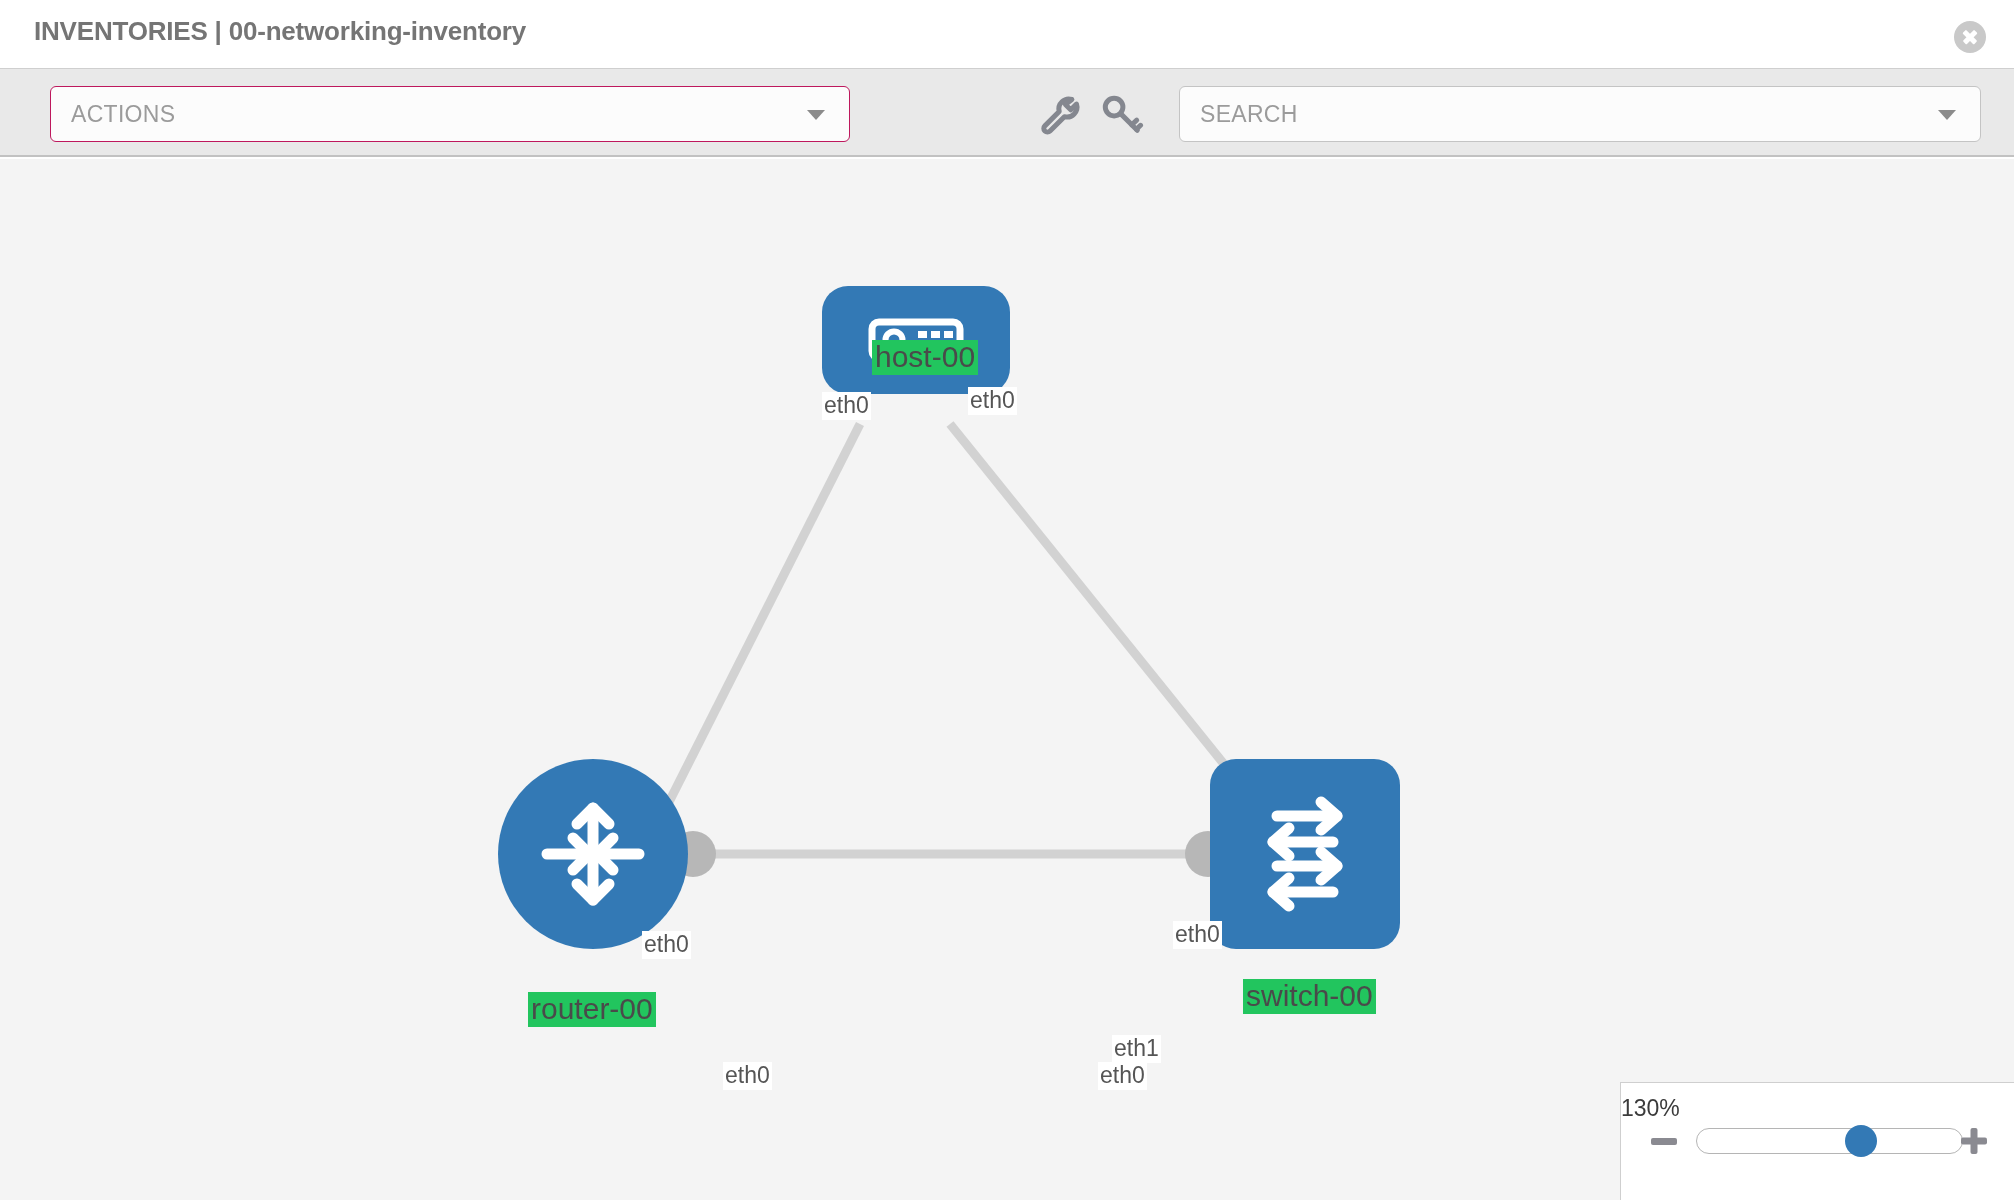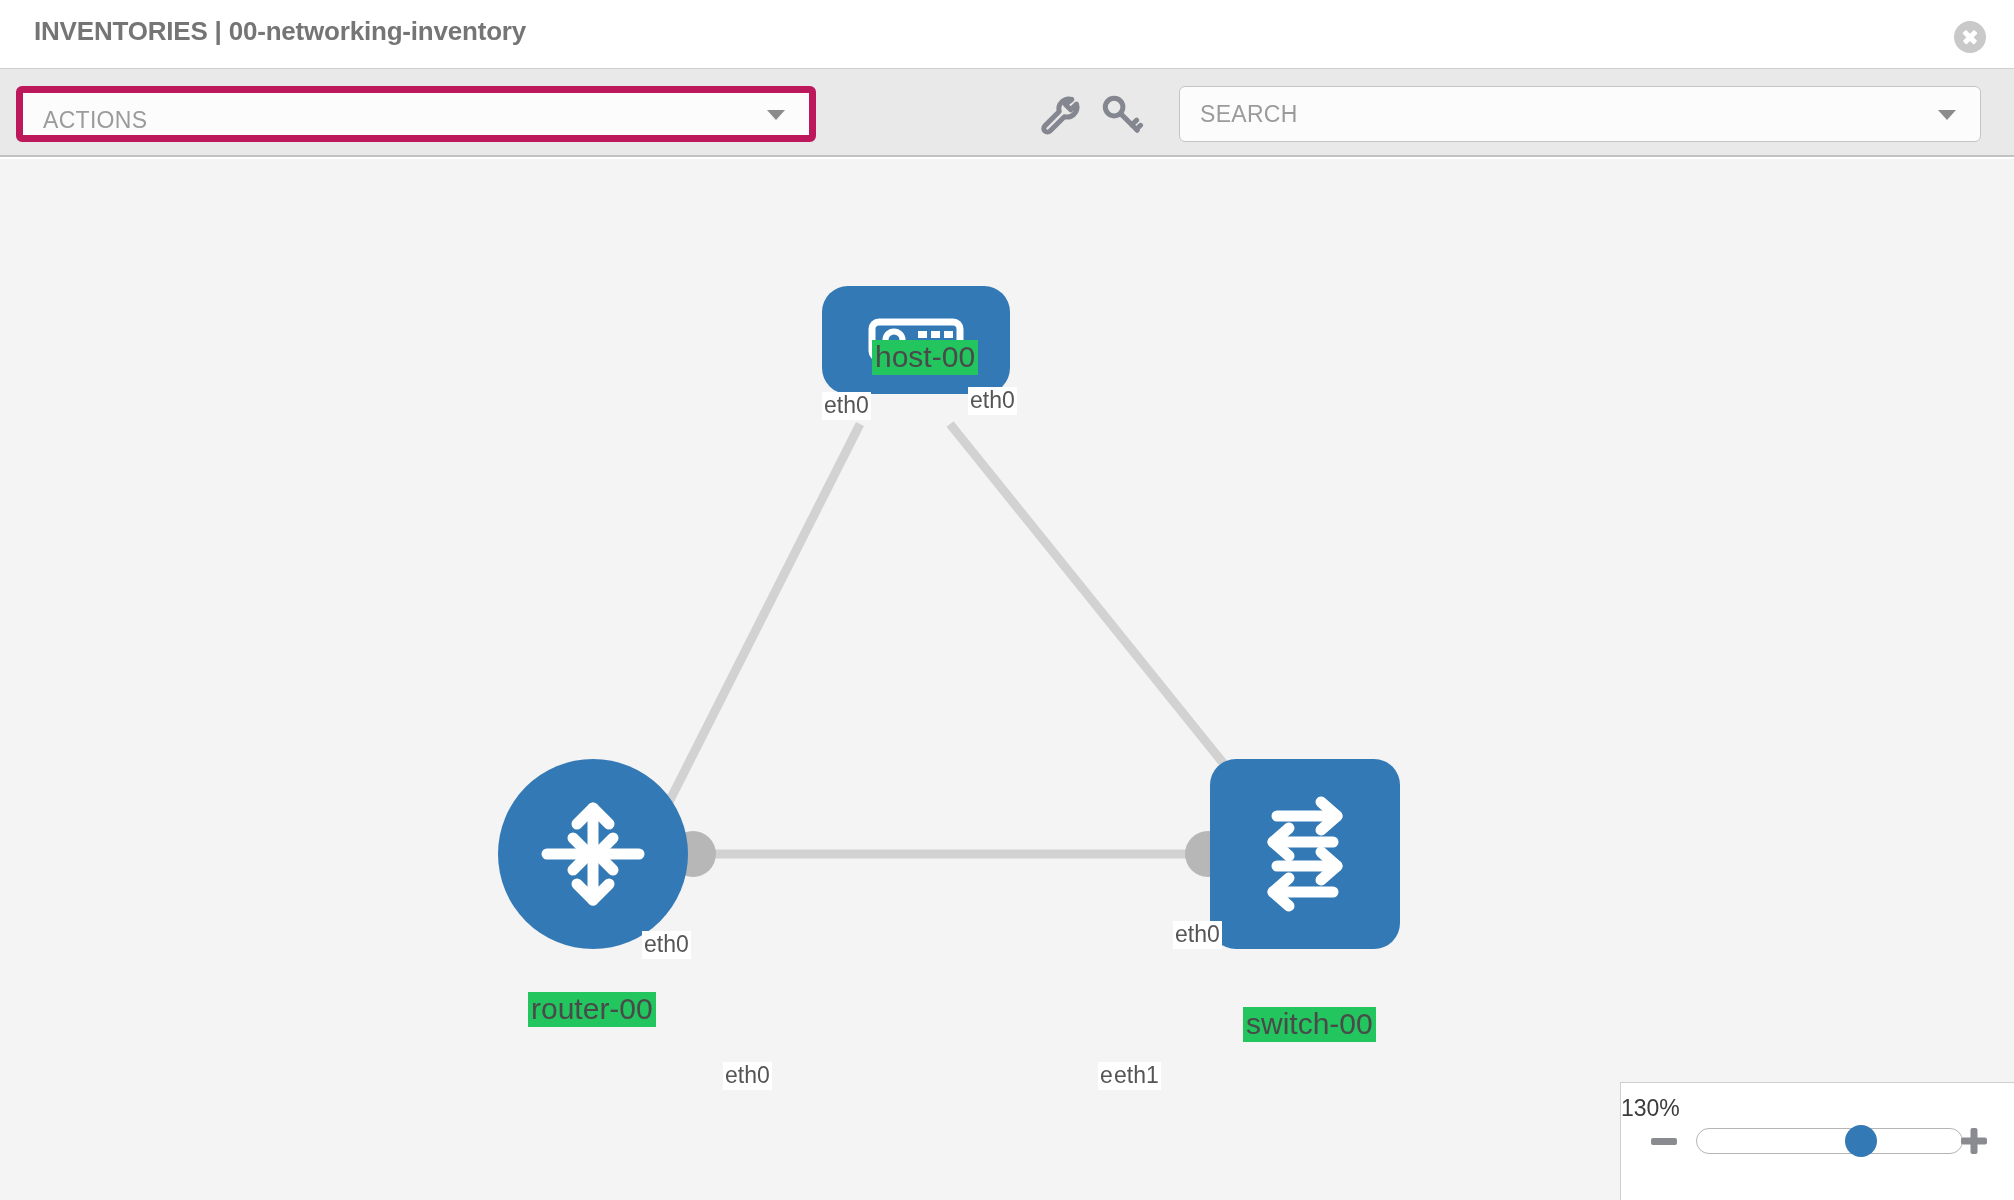--- a/index.html
+++ b/index.html
@@ -40,24 +40,24 @@
 
   
   .toolbar {
     position: absolute; left: 0; top: 68px;
     width: 2014px; height: 89px;
     background: #e9e9e9;
     border-top: 1px solid #cfcfcf;
     border-bottom: 2px solid #c2c2c2;
   }
   .actions-select {
-    position: absolute; left: 16px; top: 17px;
+    position: absolute; left: 50px; top: 17px;
     width: 800px; height: 56px;
     background: #fcfcfc;
-    border: 7px solid #be185d;
+    border: 1px solid #be185d;
     border-radius: 6px;
     cursor: pointer;
   }
   .actions-label {
     position: absolute; left: 20px; top: 14px;
     font-size: 23px; color: #9b9b9b;
     letter-spacing: 0.3px;
   }
   .caret {
     position: absolute; right: 24px; top: 50%;
@@ -291,24 +291,24 @@
           <line x1="88" y1="48" x2="28" y2="48"></line>
           <polyline points="44,34 28,48 44,62"></polyline>
           <line x1="32" y1="72" x2="92" y2="72"></line>
           <polyline points="76,58 92,72 76,86"></polyline>
           <line x1="88" y1="98" x2="28" y2="98"></line>
           <polyline points="44,84 28,98 44,112"></polyline>
         </g>
       </svg>
     </div>
   </div>
-  <div class="node-label" style="left:1243px; top:848px;">switch-00</div>
+  <div class="node-label" style="left:1243px; top:820px;">switch-00</div>
   <div class="edge-label" style="left:1173px; top:725px;">eth0</div>
   <div class="edge-label" style="left:1098px; top:866px;">eth0</div>
-  <div class="edge-label" style="left:1112px; top:866px;">eth1</div>
+  <div class="edge-label" style="left:1112px; top:839px;">eth1</div>
 </div>
 
 <div class="zoom-panel">
   <div class="zoom-value">130%</div>
   <div class="zoom-minus"></div>
   <div class="zoom-track">
     <div class="zoom-handle" style="left: 62%;"></div>
   </div>
   <div class="zoom-plus"></div>
 </div>

